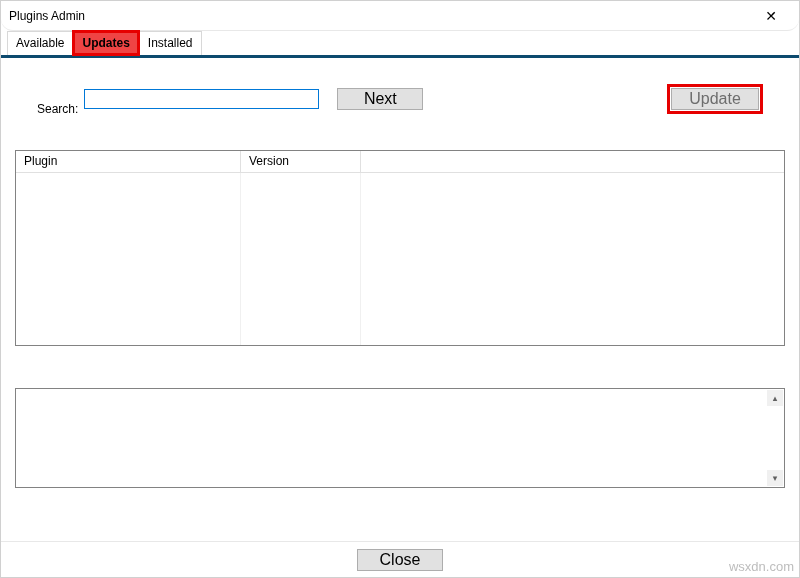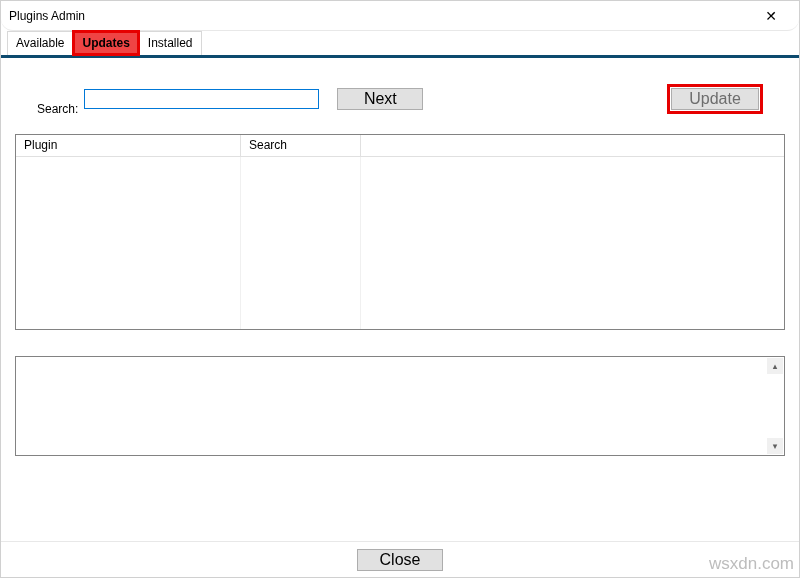--- a/index.html
+++ b/index.html
@@ -103,21 +103,21 @@
       outline: 3px solid #e60000;
       outline-offset: 1px;
       margin-right: 22px;
       color: #6d6d6d;
     }
     .table {
       border: 1px solid #828282;
       height: 196px;
       display: flex;
       flex-direction: column;
-      margin: 0 2px;
+      margin: 16px 2px;
     }
     .thead {
       display: flex;
       height: 22px;
       background: #fff;
     }
     .th {
       border-right: 1px solid #e0e0e0;
       border-bottom: 1px solid #e0e0e0;
       padding: 3px 8px;
@@ -158,21 +158,21 @@
       border-top: 1px solid #e8e8e8;
       height: 36px;
       display: flex;
       align-items: center;
       justify-content: center;
     }
     .watermark {
       position: absolute;
       right: 6px;
       bottom: 4px;
-      font-size: 17px;
+      font-size: 13px;
       color: #bdbdbd;
       font-family: Arial, sans-serif;
     }
   </style>
 </head>
 <body>
 
 <div class="window">
   <div class="titlebar">
     <span class="title">Plugins Admin</span>
@@ -198,21 +198,21 @@
       <label>Search:</label>
       <input type="text" value="" style="">
       <button class="btn btn-next">Next</button>
       <div class="spacer"></div>
       <button class="btn btn-update">Update</button>
     </div>
 
     <div class="table">
       <div class="thead">
         <div class="th th-plugin">Plugin</div>
-        <div class="th th-version">Search</div>
+        <div class="th th-version">Version</div>
         <div class="th th-rest"></div>
       </div>
       <div class="tbody">
         <div class="tcol tcol-plugin"></div>
         <div class="tcol tcol-version"></div>
       </div>
     </div>
 
     <div class="desc">
       <span></span>

